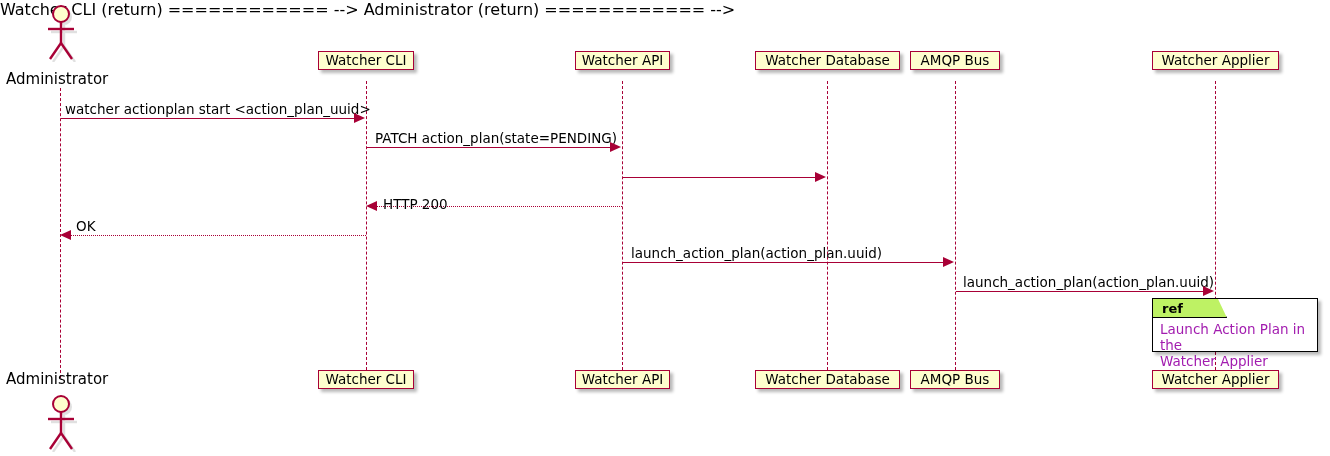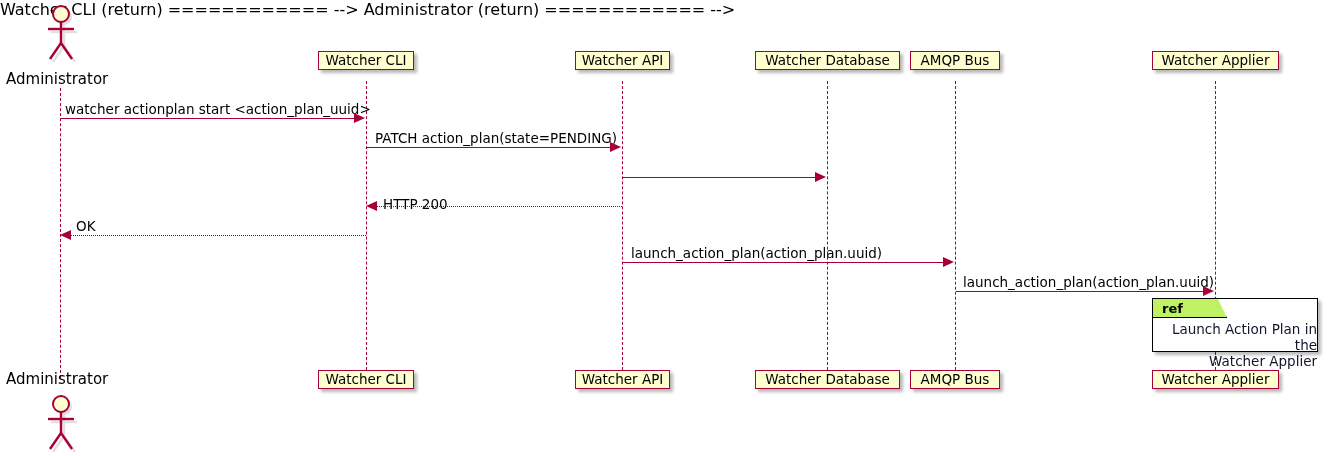--- a/index.html
+++ b/index.html
@@ -119,23 +119,22 @@
     padding-left: 9px;
     padding-right: 16px;
     clip-path: polygon(0 0, calc(100% - 9px) 0, 100% 100%, 0 100%);
   }
   .ref-text {
     position: absolute;
     left: 7px;
     top: 22px;
     font-size: 13.5px;
     line-height: 16px;
-    color: #0f172a;
+    color: #a21caf;
     white-space: pre-line;
-    text-align: right;
   }
 </style>
 </head>
 <body>
 
 <div id="diagram">
 
   
   <div class="lifeline" style="left:60px; top:88px; height:290px;"></div>
   <div class="lifeline" style="left:366px; top:81px; height:289px;"></div>

